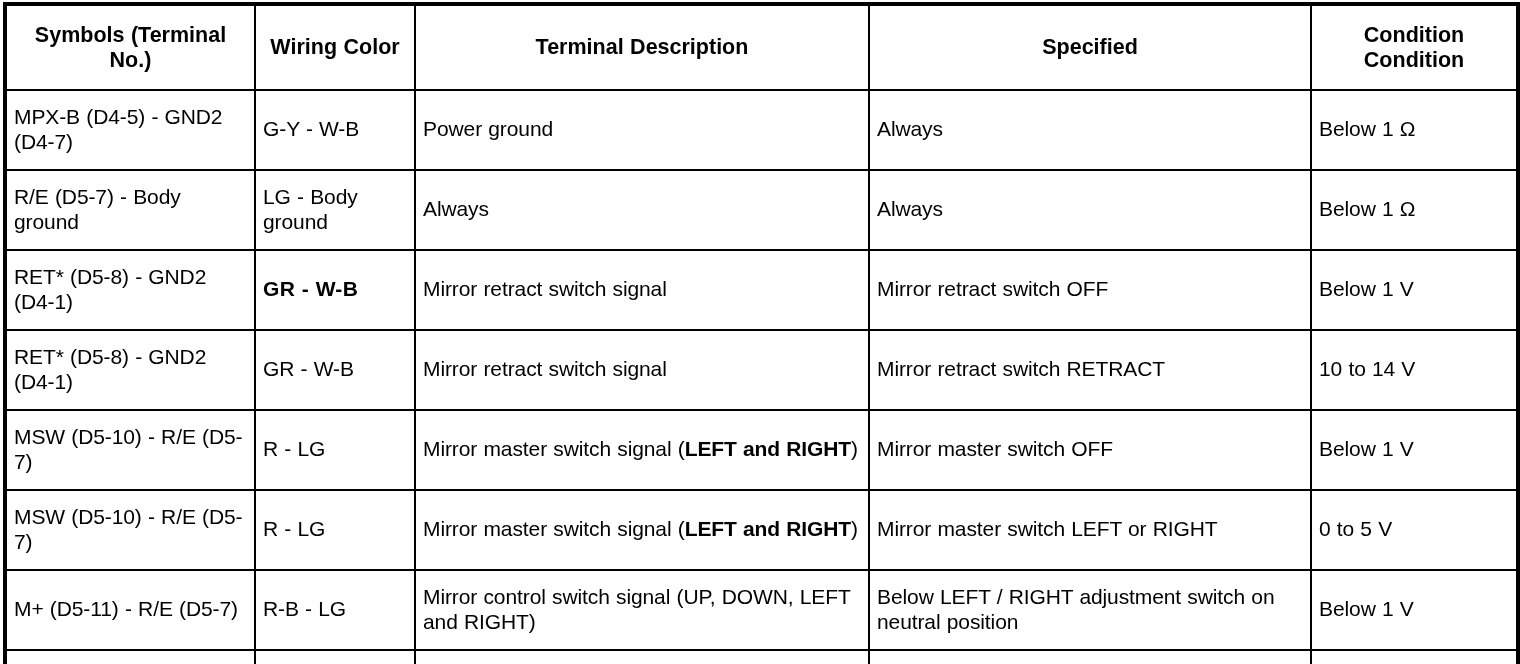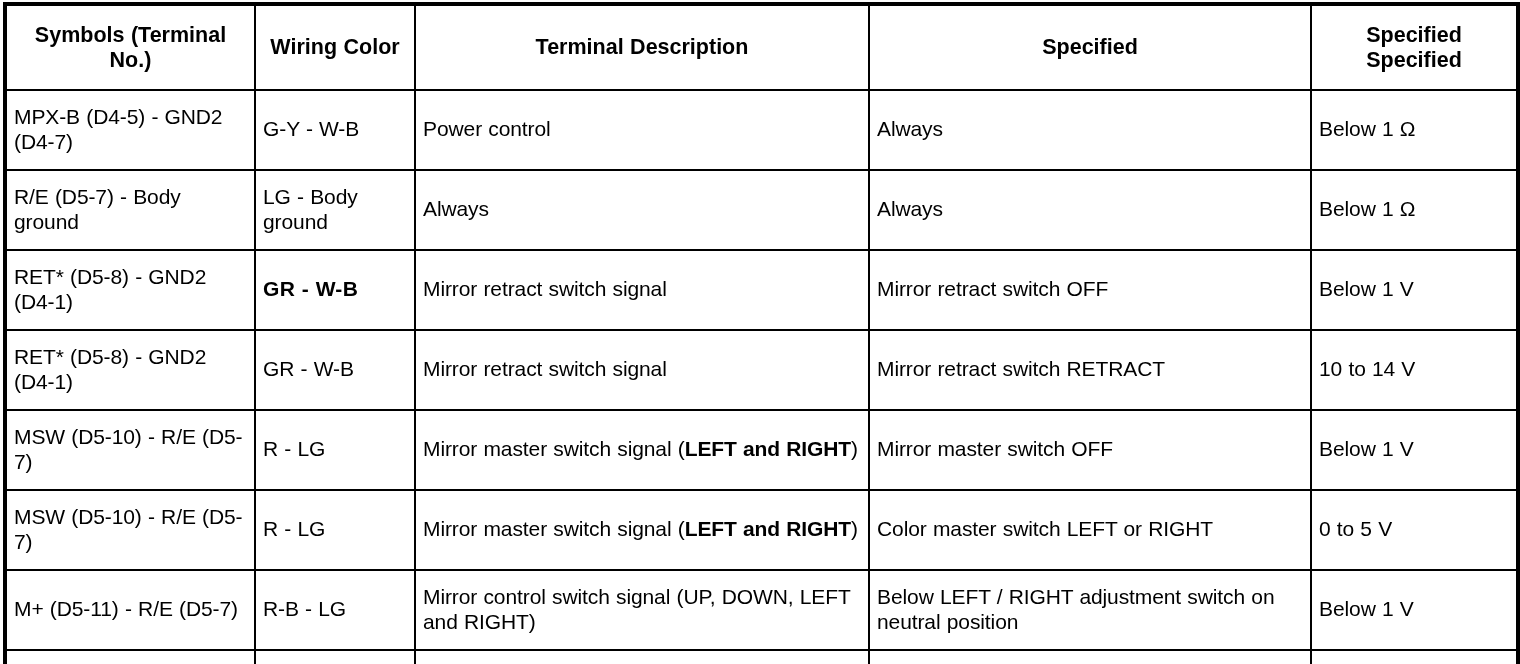--- a/index.html
+++ b/index.html
@@ -84,28 +84,28 @@
       <col class="c-desc">
       <col class="c-cond">
       <col class="c-spec">
     </colgroup>
     <thead>
       <tr>
         <th>Symbols (Terminal No.)</th>
         <th>Wiring Color</th>
         <th>Terminal Description</th>
         <th>Specified</th>
-        <th>Specified Specified</th>
+        <th>Condition Condition</th>
       </tr>
     </thead>
     <tbody id="table-body">
         <tr>
           <td class="cell-symbols">MPX-B (D4-5) - GND2 (D4-7)</td>
           <td class="cell-wiring">G-Y - W-B</td>
-          <td class="cell-desc">Power control</td>
+          <td class="cell-desc">Power ground</td>
           <td class="cell-cond">Always</td>
           <td class="cell-spec">Below 1 Ω</td>
         </tr>
         <tr>
           <td class="cell-symbols">R/E (D5-7) - Body ground</td>
           <td class="cell-wiring">LG - Body ground</td>
           <td class="cell-desc">Always</td>
           <td class="cell-cond">Always</td>
           <td class="cell-spec">Below 1 Ω</td>
         </tr>
@@ -127,21 +127,21 @@
           <td class="cell-symbols">MSW (D5-10) - R/E (D5-7)</td>
           <td class="cell-wiring">R - LG</td>
           <td class="cell-desc">Mirror master switch signal (<span class="bold-frag">LEFT and RIGHT</span>)</td>
           <td class="cell-cond">Mirror master switch OFF</td>
           <td class="cell-spec">Below 1 V</td>
         </tr>
         <tr>
           <td class="cell-symbols">MSW (D5-10) - R/E (D5-7)</td>
           <td class="cell-wiring">R - LG</td>
           <td class="cell-desc">Mirror master switch signal (<span class="bold-frag">LEFT and RIGHT</span>)</td>
-          <td class="cell-cond">Color master switch LEFT or RIGHT</td>
+          <td class="cell-cond">Mirror master switch LEFT or RIGHT</td>
           <td class="cell-spec">0 to 5 V</td>
         </tr>
         <tr>
           <td class="cell-symbols">M+ (D5-11) - R/E (D5-7)</td>
           <td class="cell-wiring">R-B - LG</td>
           <td class="cell-desc">Mirror control switch signal (UP, DOWN, LEFT and RIGHT)</td>
           <td class="cell-cond">Below LEFT / RIGHT adjustment switch on neutral position</td>
           <td class="cell-spec">Below 1 V</td>
         </tr>
         <tr>

